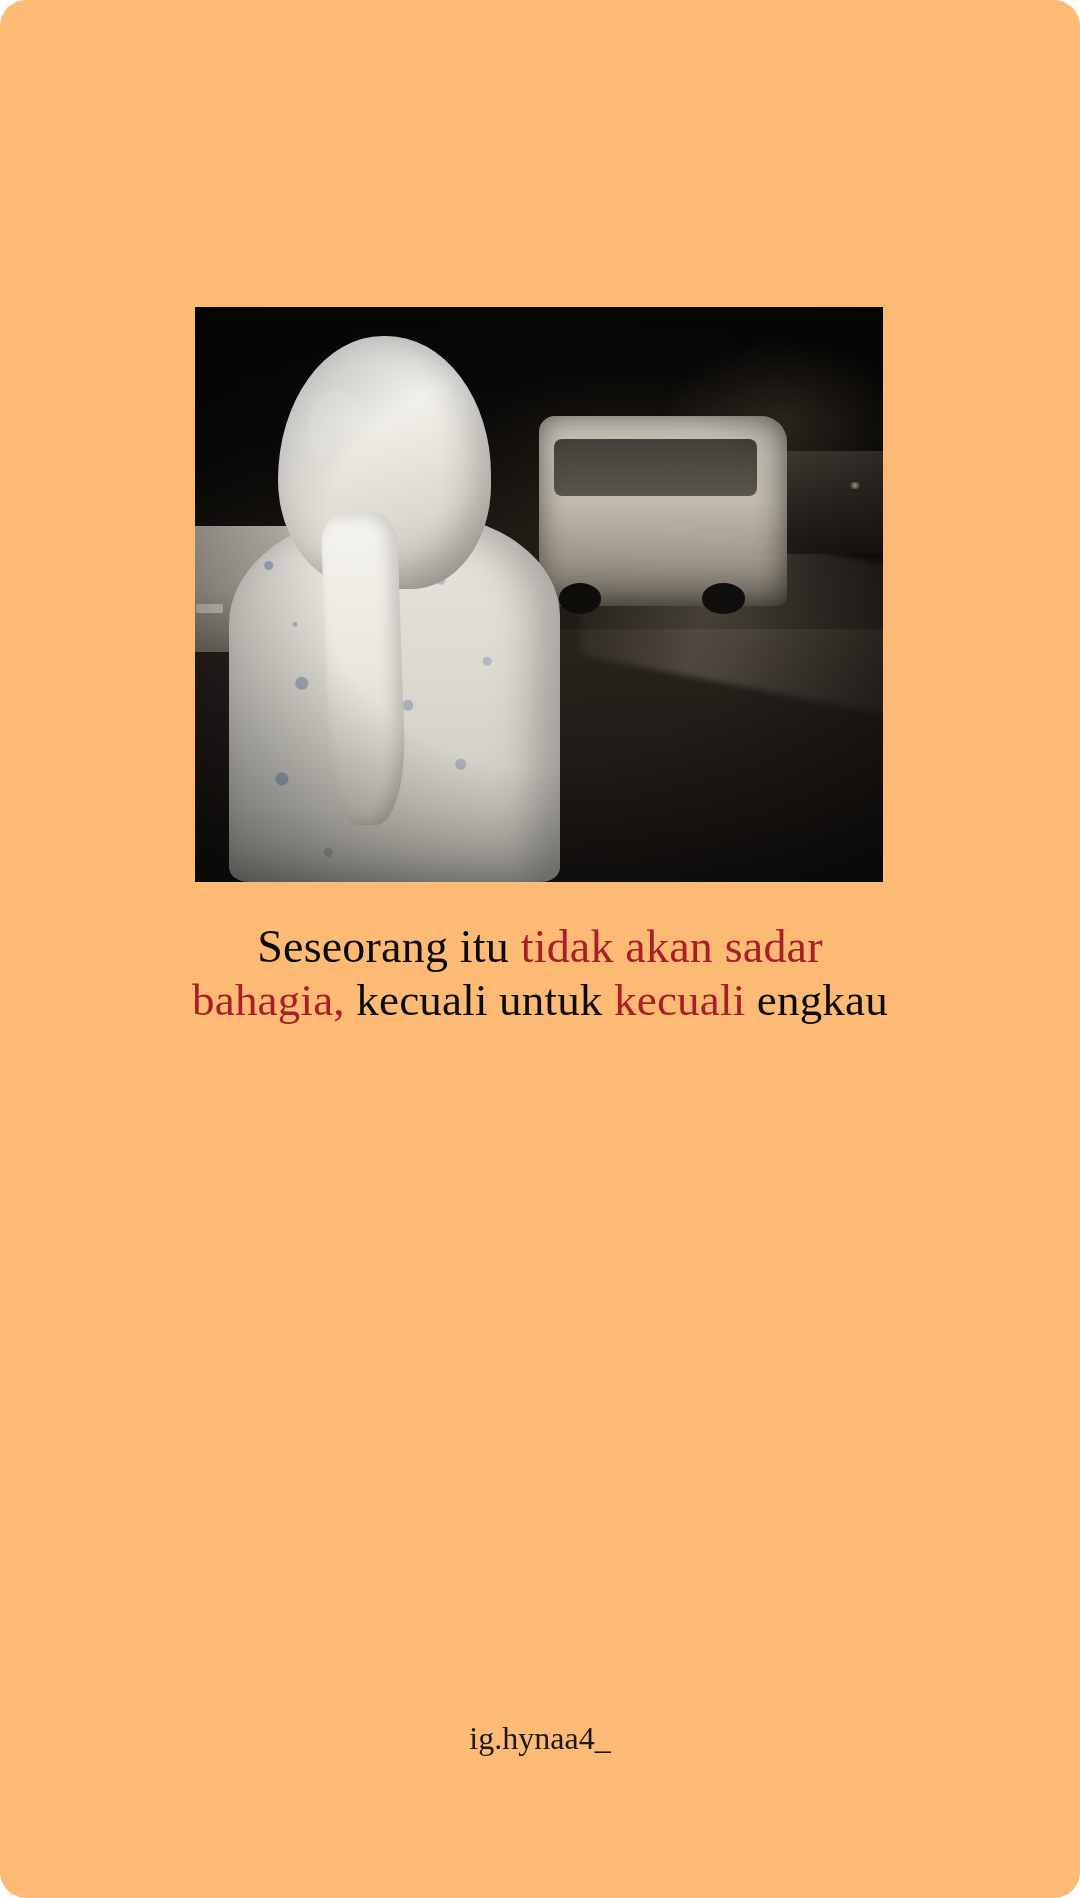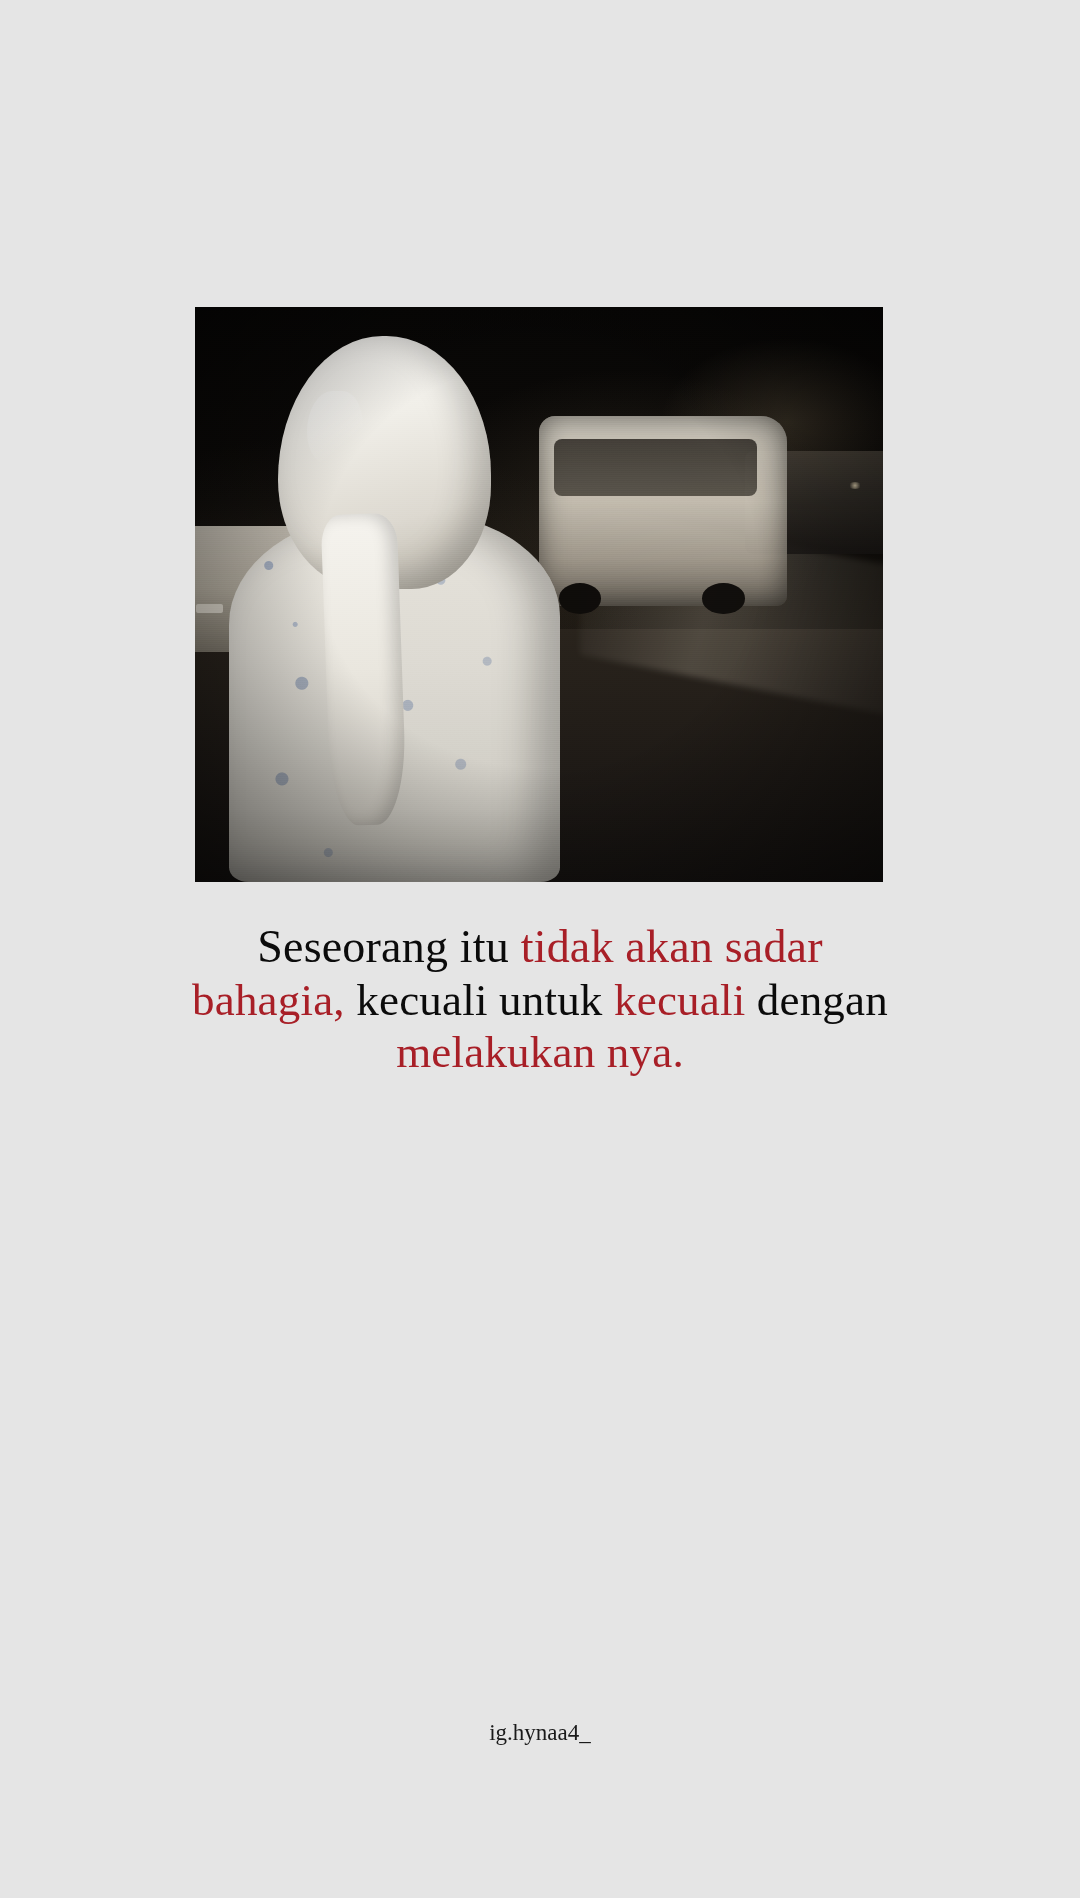--- a/index.html
+++ b/index.html
@@ -11,21 +11,22 @@
     width: 1080px;
     height: 1898px;
     position: relative;
     font-family: "Liberation Serif", "DejaVu Serif", serif;
     overflow: hidden;
   }
 
   .canvas {
     position: absolute;
     inset: 0;
-    background: #e5e5e5;
+    background: #fdba74;
+    border-radius: 26px;
   }
 
   
   .photo-wrap {
     position: absolute;
     left: 195px;
     top: 307px;
     width: 688px;
     height: 575px;
     overflow: hidden;
@@ -239,21 +240,21 @@
   .caption .ln { display: block; }
   .caption .ln.l1 { font-size: 46px; }
 
   
   .handle {
     position: absolute;
     left: 0;
     top: 1720px;
     width: 100%;
     text-align: center;
-    font-size: 23px;
+    font-size: 32px;
     color: #1a1a1a;
     font-family: "Liberation Serif", "DejaVu Serif", serif;
   }
 </style>
 </head>
 <body>
 
 <div class="canvas">
 
   <div class="photo-wrap">
@@ -282,19 +283,18 @@
       </div>
       <div class="hijab-tail"></div>
 
       <div class="photo-grain"></div>
       <div class="photo-vignette"></div>
     </div>
   </div>
 
   <div class="caption">
     <span class="ln l1"><span>Seseorang itu </span><span class="hl">tidak akan sadar</span></span>
-    <span class="ln"><span class="hl">bahagia,</span><span> kecuali untuk </span><span class="hl">kecuali</span><span> dengan</span></span>
-    <span class="ln hl">melakukan nya.</span>
+    <span class="ln"><span class="hl">bahagia,</span><span> kecuali untuk </span><span class="hl">kecuali</span><span> engkau</span></span>
   </div>
 
   <div class="handle">ig.hynaa4_</div>
 
 </div>
 
 </body></html>

